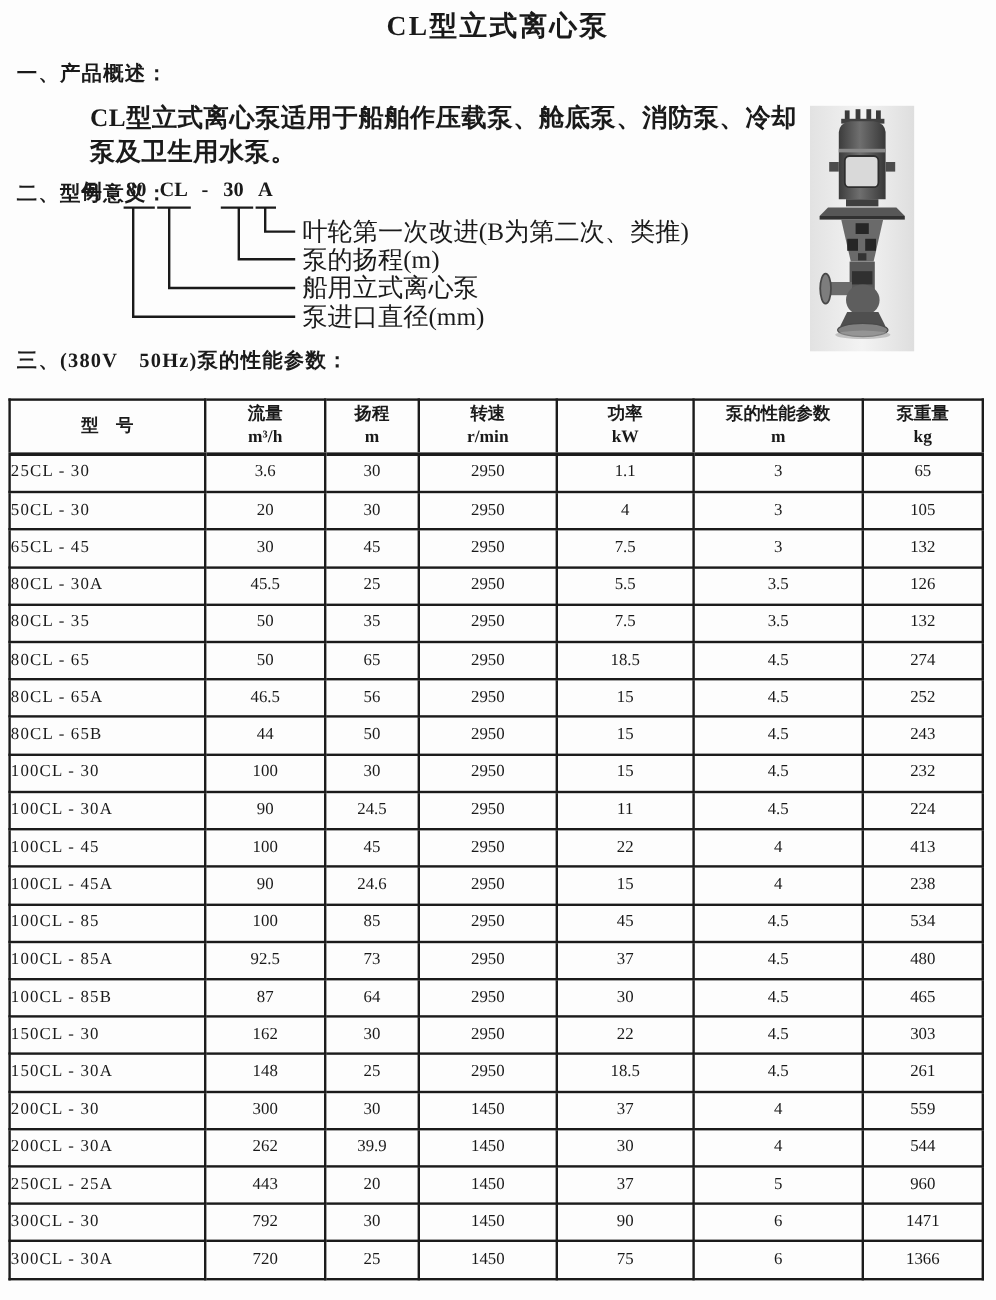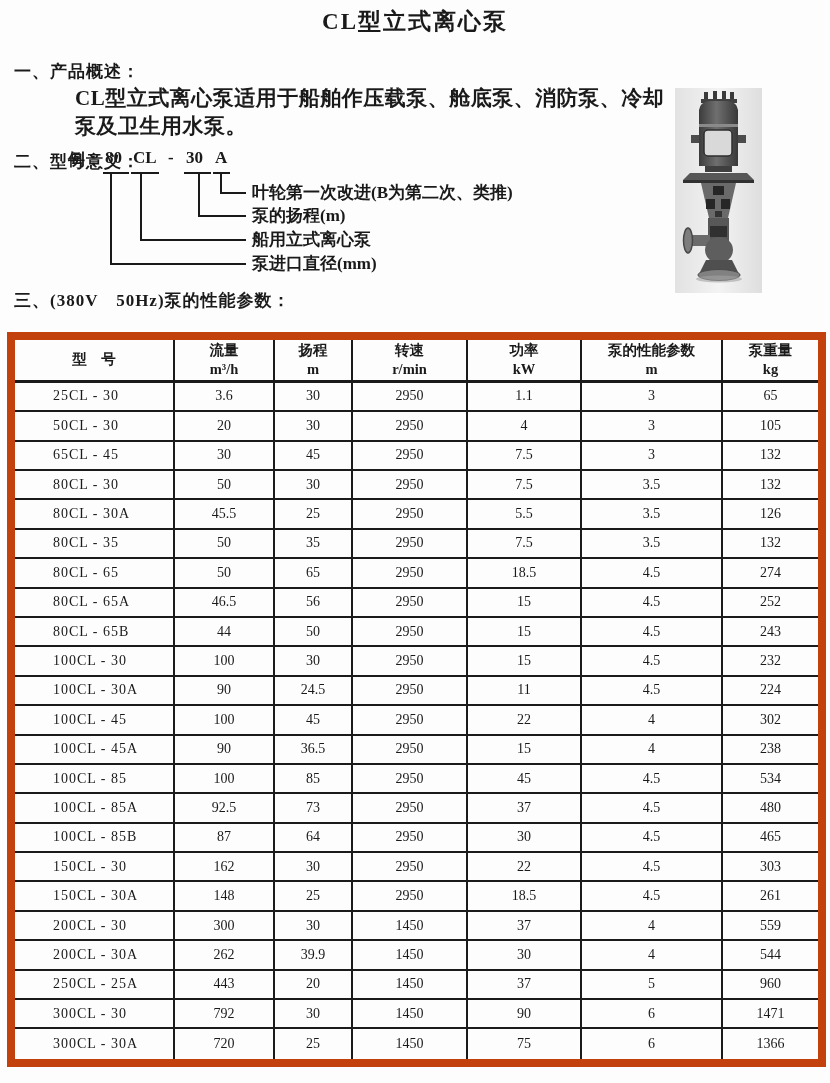--- a/index.html
+++ b/index.html
@@ -8,49 +8,49 @@
     background:#fdfdfd;color:#1a1a1a;
     font-family:"Liberation Serif","DejaVu Serif",serif;
   }
   .doc-title{
     position:absolute;top:6px;left:0;width:100%;text-align:center;
     font-size:23px;font-weight:bold;letter-spacing:2px;
   }
   .sec-heading{
     position:absolute;left:14px;font-size:17px;font-weight:bold;letter-spacing:1px;
   }
-  .sec1{top:60px;}
+  .sec1{top:50px;}
   .sec2{top:117px;margin-top:33px;}
   .sec3{top:289px;}
   .overview-body{
     position:absolute;left:75px;top:84px;width:600px;
     font-size:21px;letter-spacing:0.5px;font-weight:bold;
   }
   
   .model-diagram{position:absolute;left:60px;top:146px;width:520px;height:135px;}
   .md-part{position:absolute;top:2px;font-size:17px;font-weight:bold;white-space:nowrap;}
   .md-lines{position:absolute;left:0;top:0;}
-  .md-label{position:absolute;font-size:17px;font-weight:bold;white-space:nowrap;line-height:20px;}
+  .md-label{position:absolute;font-size:21px;font-weight:normal;white-space:nowrap;line-height:20px;}
   
   .pump-photo{position:absolute;left:675px;top:88px;width:87px;height:205px;}
   
   .perf-table{
     position:absolute;left:7px;top:332px;width:811px;height:735px;
     border-collapse:collapse;table-layout:fixed;
     font-family:"Liberation Serif","DejaVu Serif",serif;
   }
   .perf-table th,.perf-table td{
     border:2px solid #1b1b1b;text-align:center;vertical-align:middle;
     padding:0;overflow:hidden;white-space:nowrap;
   }
-  .perf-table{border:8px solid #c2410c;}
+  .perf-table{border:2px solid #c2410c;}
   .perf-table thead tr{height:45px;}
   .perf-table th{font-size:14.5px;font-weight:bold;border-bottom-width:3px;line-height:1.3;}
   .perf-table td{font-size:14px;}
-  .perf-table td.model-col{text-align:left;padding-left:38px;letter-spacing:1px;}
+  .perf-table td.model-col{text-align:left;letter-spacing:1px;}
   .h-unit:empty{display:none;}
 </style>
 </head>
 <body>
 
 <div class="doc-title">CL型立式离心泵</div>
 
 <div class="sec-heading sec1">一、产品概述：</div>
 <div class="overview-body">CL型立式离心泵适用于船舶作压载泵、舱底泵、消防泵、冷却泵及卫生用水泵。</div>
 
@@ -207,47 +207,38 @@
       <tr>
         <td class="model-col">65CL - 45</td>
         <td>30</td>
         <td>45</td>
         <td>2950</td>
         <td>7.5</td>
         <td>3</td>
         <td>132</td>
       </tr>
       <tr>
-        <td class="model-col">80CL - 30</td>
+        <td class="model-col">80CL - 30A</td>
+        <td>45.5</td>
+        <td>25</td>
+        <td>2950</td>
+        <td>5.5</td>
+        <td>3.5</td>
+        <td>126</td>
+      </tr>
+      <tr>
+        <td class="model-col">80CL - 35</td>
         <td>50</td>
-        <td>30</td>
+        <td>35</td>
         <td>2950</td>
         <td>7.5</td>
         <td>3.5</td>
         <td>132</td>
       </tr>
       <tr>
-        <td class="model-col">80CL - 30A</td>
-        <td>45.5</td>
-        <td>25</td>
-        <td>2950</td>
-        <td>5.5</td>
-        <td>3.5</td>
-        <td>126</td>
-      </tr>
-      <tr>
-        <td class="model-col">80CL - 35</td>
-        <td>50</td>
-        <td>35</td>
-        <td>2950</td>
-        <td>7.5</td>
-        <td>3.5</td>
-        <td>132</td>
-      </tr>
-      <tr>
         <td class="model-col">80CL - 65</td>
         <td>50</td>
         <td>65</td>
         <td>2950</td>
         <td>18.5</td>
         <td>4.5</td>
         <td>274</td>
       </tr>
       <tr>
         <td class="model-col">80CL - 65A</td>
@@ -285,26 +276,26 @@
         <td>4.5</td>
         <td>224</td>
       </tr>
       <tr>
         <td class="model-col">100CL - 45</td>
         <td>100</td>
         <td>45</td>
         <td>2950</td>
         <td>22</td>
         <td>4</td>
-        <td>302</td>
+        <td>413</td>
       </tr>
       <tr>
         <td class="model-col">100CL - 45A</td>
         <td>90</td>
-        <td>36.5</td>
+        <td>24.6</td>
         <td>2950</td>
         <td>15</td>
         <td>4</td>
         <td>238</td>
       </tr>
       <tr>
         <td class="model-col">100CL - 85</td>
         <td>100</td>
         <td>85</td>
         <td>2950</td>

